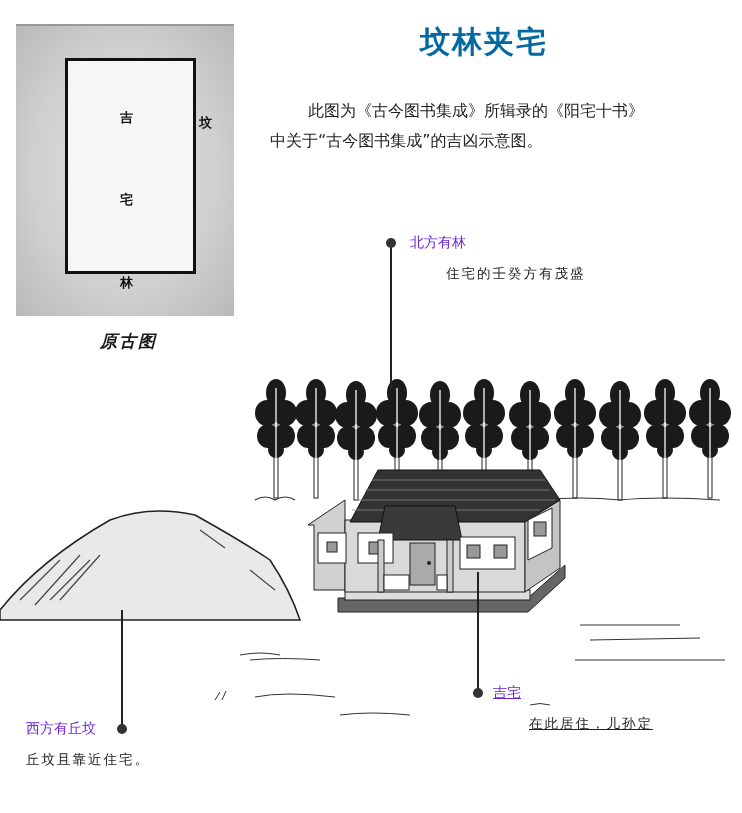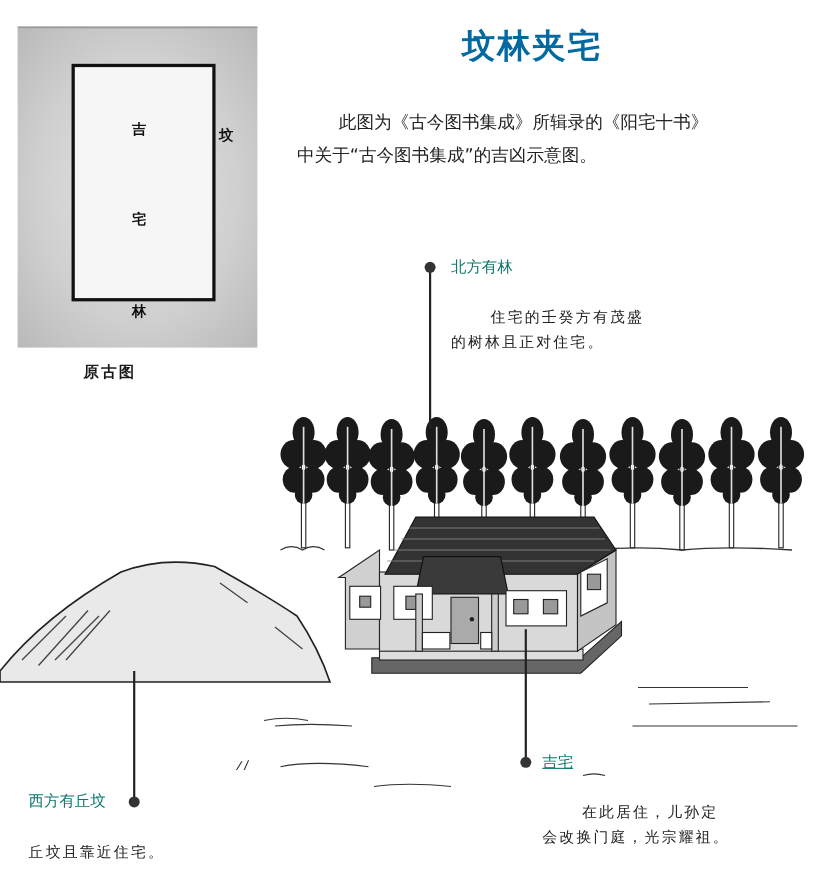--- a/index.html
+++ b/index.html
@@ -7,31 +7,31 @@
            font-family: "DejaVu Sans", "Liberation Sans", sans-serif; color: #1a1a1a; }
     .abs { position: absolute; }
 
     
     .scan { left: 16px; top: 24px; width: 218px; height: 290px;
             background: radial-gradient(ellipse at 50% 50%, #e4e4e4 0%, #cfcfcf 60%, #b9b9b9 100%);
             border-top: 2px solid #999; }
     .scan-inner { left: 49px; top: 32px; width: 125px; height: 210px;
                   border: 3px solid #111; background: #f6f6f6; }
     .scan-char { font-family: "DejaVu Serif", "Liberation Serif", serif; font-weight: bold; font-size: 13px; color: #111; }
-    .caption { left: 76px; top: 330px; font-family: "DejaVu Serif", "Liberation Serif", serif; font-size: 14px; font-weight: bold; letter-spacing: 2px; }
+    .caption { left: 100px; top: 330px; font-family: "DejaVu Serif", "Liberation Serif", serif; font-size: 17px; font-weight: bold; letter-spacing: 2px; font-style: italic; }
 
     
     .title { left: 420px; top: 22px; font-size: 30px; font-weight: bold; letter-spacing: 2px; color: #0369a1; }
     .intro { left: 270px; top: 70px; width: 470px; font-size: 16px; line-height: 30px; color: #222; margin-top: 26px; }
     .intro .l1 { padding-left: 38px; display: block; }
 
     
     .dot { width: 10px; height: 10px; border-radius: 50%; background: #333; }
-    .label { font-size: 14px; color: #0f766e; }
-    .desc { font-size: 13.5px; line-height: 22px; letter-spacing: 2px; color: #222; margin-top: 16px; }
+    .label { font-size: 14px; color: #6d28d9; }
+    .desc { font-size: 13.5px; line-height: 22px; letter-spacing: 2px; color: #222; }
   </style>
 </head>
 <body>
 
 <div class="abs scan">
   <div class="abs scan-inner">
     <span class="abs scan-char" style="left:52px;top:48px;">吉</span>
     <span class="abs scan-char" style="left:52px;top:130px;">宅</span>
   </div>
   <span class="abs scan-char" style="left:183px;top:88px;">坟</span>
@@ -128,27 +128,25 @@
 
   <line x1="391" y1="245" x2="391" y2="390" stroke="#222" stroke-width="2"></line>
   <line x1="122" y1="610" x2="122" y2="727" stroke="#222" stroke-width="2"></line>
   <line x1="478" y1="572" x2="478" y2="690" stroke="#222" stroke-width="2"></line>
 </svg>
 
 <div class="abs dot" style="left:386px;top:238px;"></div>
 <div class="abs label" style="left:410px;top:234px;">北方有林</div>
 <div class="abs desc" style="left:410px;top:262px;">
   <div style="padding-left:36px;">住宅的壬癸方有茂盛</div>
-  <div>的树林且正对住宅。</div>
 </div>
 
 <div class="abs dot" style="left:117px;top:724px;"></div>
 <div class="abs label" style="left:26px;top:720px;text-align:right;">西方有丘坟</div>
 <div class="abs desc" style="left:26px;top:748px;">
   <div>丘坟且靠近住宅。</div>
 </div>
 
 <div class="abs dot" style="left:473px;top:688px;"></div>
 <div class="abs label" style="left:493px;top:684px;text-decoration:underline;">吉宅</div>
-<div class="abs desc" style="left:493px;top:712px;">
+<div class="abs desc" style="left:493px;top:712px;text-decoration:underline;">
   <div style="padding-left:36px;">在此居住，儿孙定</div>
-  <div>会改换门庭，光宗耀祖。</div>
 </div>
 
 </body></html>

